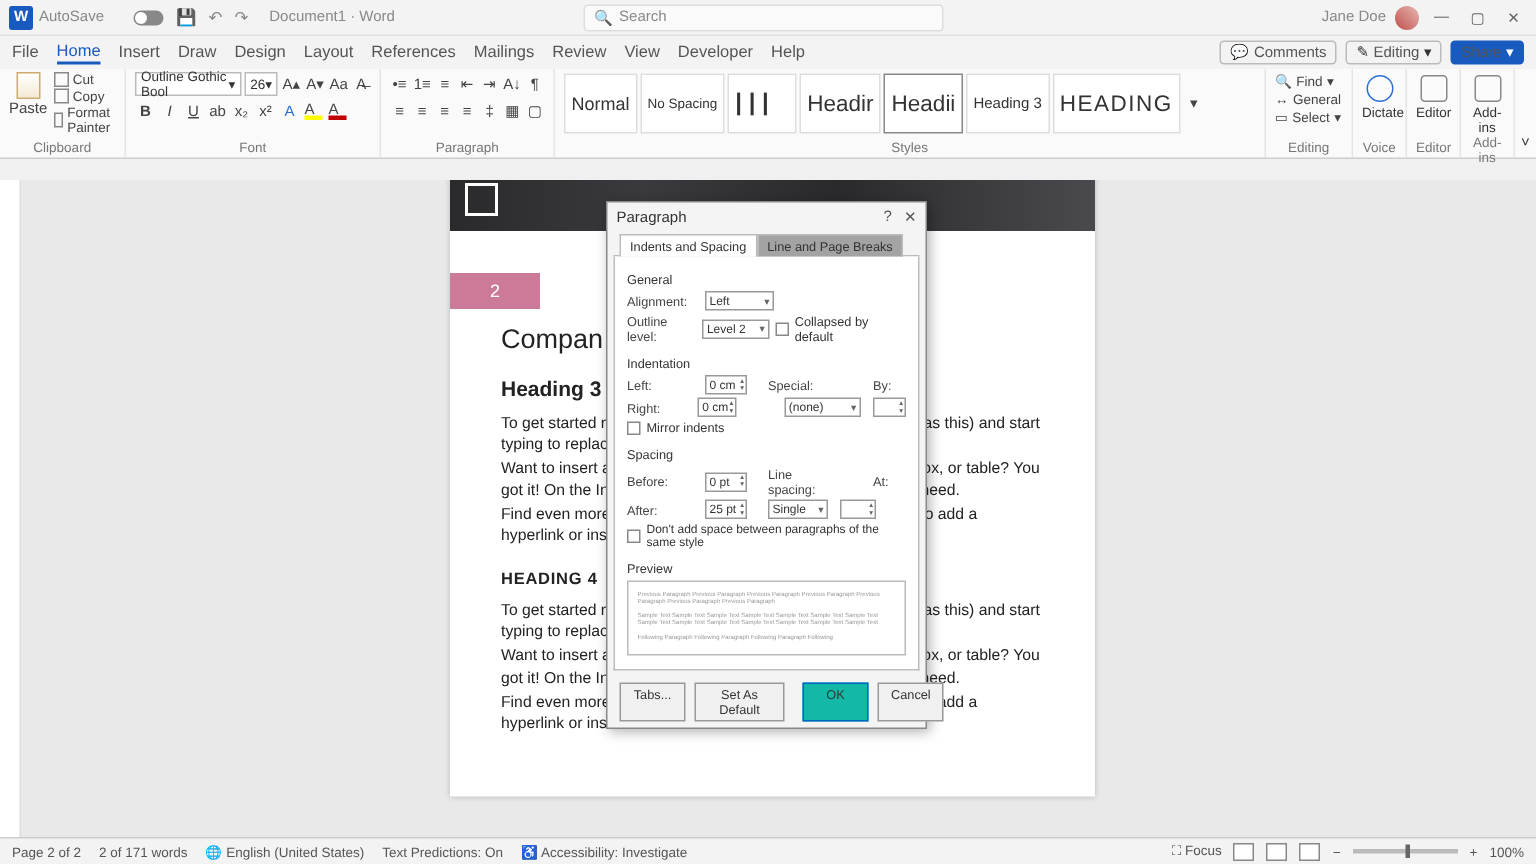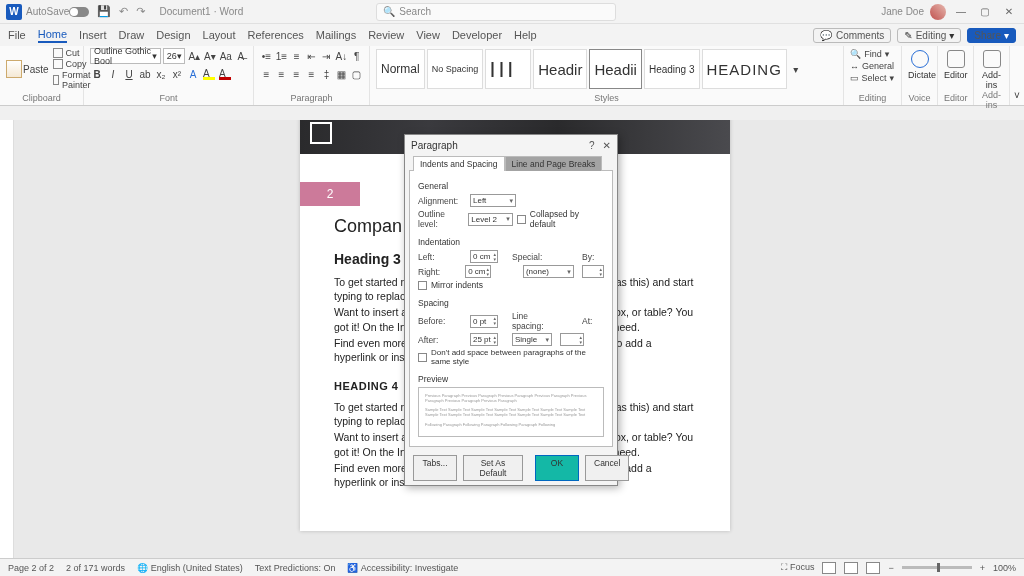--- a/index.html
+++ b/index.html
@@ -1,39 +1,39 @@
 <!DOCTYPE html>
 <html><head>
 <meta charset="utf-8">
 <style>
 *{box-sizing:border-box;margin:0;padding:0;font-family:"Segoe UI",Arial,sans-serif}
 body{background:#f0f0f0;width:1024px;height:576px;overflow:hidden;position:relative;font-size:11px;color:#333}
 .titlebar{height:24px;background:#f3f3f3;display:flex;align-items:center;padding:0 6px;border-bottom:1px solid #e0e0e0}
 .titlebar .wordicon{width:16px;height:16px;background:#185abd;color:#fff;border-radius:2px;display:flex;align-items:center;justify-content:center;font-size:10px;font-weight:bold;margin-right:4px}
-.titlebar .autosave{display:flex;align-items:center;color:#888;font-size:10px;gap:0}
+.titlebar .autosave{display:flex;align-items:center;color:#888;font-size:10px;gap:20px}
 .titlebar .toggle{width:20px;height:10px;background:#888;border-radius:5px;position:relative}
 .titlebar .toggle::after{content:"";position:absolute;width:8px;height:8px;background:#fff;border-radius:50%;left:1px;top:1px}
 .titlebar .qat{display:flex;gap:8px;margin-left:8px;color:#888}
 .titlebar .docname{color:#888;font-size:10px;margin-left:14px}
 .titlebar .search{flex:0 0 240px;margin:0 auto;height:18px;background:#fafafa;border:1px solid #ddd;border-radius:3px;display:flex;align-items:center;padding:0 6px;color:#888;font-size:10px;gap:4px}
 .titlebar .user{display:flex;align-items:center;gap:6px;margin-left:auto;color:#888;font-size:10px}
 .titlebar .avatar{width:16px;height:16px;border-radius:50%;background:linear-gradient(45deg,#c0504d,#e6b8af)}
 .titlebar .wbtn{width:18px;text-align:center;color:#666}
 .tabs{height:22px;display:flex;align-items:center;padding:0 8px;gap:12px;background:#f3f3f3;font-size:11px}
 .tabs span{color:#555;cursor:pointer}
 .tabs .active{color:#185abd;border-bottom:2px solid #185abd;padding-bottom:1px}
 .tabs .right{margin-left:auto;display:flex;gap:6px}
 .tabs .pill{border:1px solid #bbb;border-radius:3px;padding:1px 6px;font-size:10px;display:flex;align-items:center;gap:3px}
 .tabs .share{background:#185abd;color:#fff;border-color:#185abd}
 .ribbon{height:60px;background:#fafafa;border-bottom:1px solid #ccc;display:flex;font-size:10px}
 .rgroup{border-right:1px solid #e4e4e4;padding:2px 6px 0;display:flex;flex-direction:column;justify-content:space-between}
 .rgroup .label{text-align:center;color:#777;font-size:9px;padding-bottom:2px}
 .clip{width:84px}
 .clip .top{display:flex;gap:4px}
-.clip .pastebtn{display:flex;flex-direction:row;align-items:center;gap:1px;color:#444}
+.clip .pastebtn{display:flex;flex-direction:column;align-items:center;gap:1px;color:#444}
 .clip .pasteicon{width:16px;height:18px;border:1px solid #cdaa6d;background:linear-gradient(#fff,#f5e9d5);position:relative}
 .clip .list{display:flex;flex-direction:column;gap:1px;font-size:9px;color:#444}
 .clip .list div{display:flex;align-items:center;gap:3px}
 .clip .ic{width:10px;height:10px;border:1px solid #888}
 .fontgrp{width:170px}
 .fontrow{display:flex;gap:2px;align-items:center}
 .fontsel{border:1px solid #bbb;height:16px;font-size:9px;padding:0 3px;background:#fff;display:flex;align-items:center;justify-content:space-between}
 .smbtn{width:14px;height:16px;border:1px solid transparent;display:flex;align-items:center;justify-content:center;color:#444;font-size:10px}
 .colorbar{width:12px;height:3px;margin-top:-2px}
 .paragrp{width:116px}

